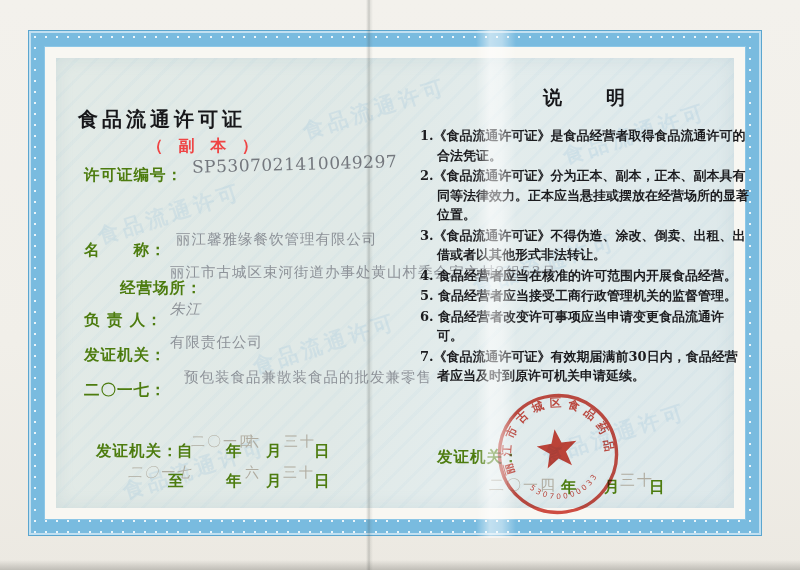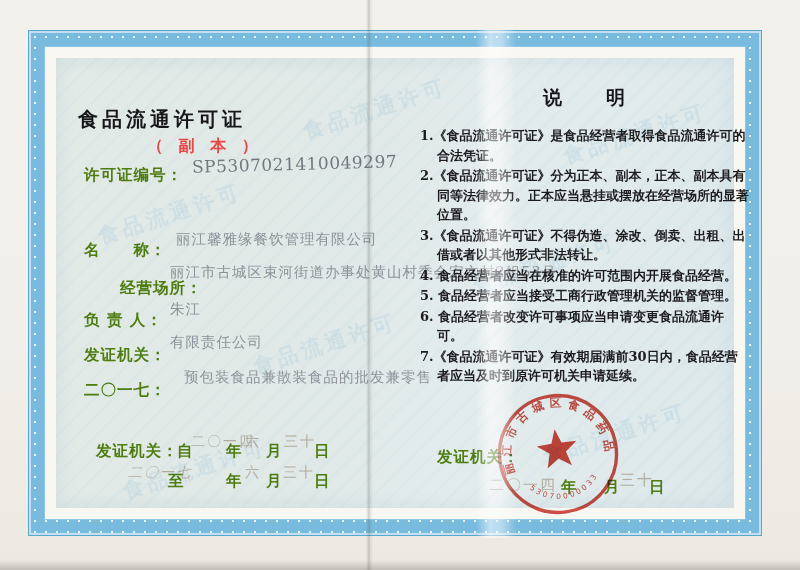--- a/index.html
+++ b/index.html
@@ -79,21 +79,21 @@
 <div class="abs lbl" style="left:84px;top:165px;">许可证编号：</div>
 <div class="abs license-no">SP5307021410049297</div>
 
 <div class="abs lbl" style="left:84px;top:240px;">名　　称：</div>
 <div class="abs val" style="left:176px;top:230px;">丽江馨雅缘餐饮管理有限公司</div>
 
 <div class="abs lbl" style="left:84px;top:278px;margin-left:36px;">经营场所：</div>
 <div class="abs val" style="left:170px;top:263px;">丽江市古城区束河街道办事处黄山村委会宏文村2组53号</div>
 
 <div class="abs lbl" style="left:84px;top:310px;">负 责 人：</div>
-<div class="abs val" style="left:170px;top:300px;">朱江</div>
+<div class="abs val" style="left:170px;top:300px;font-style:italic;">朱江</div>
 
 <div class="abs lbl" style="left:84px;top:345px;">发证机关：</div>
 <div class="abs val" style="left:170px;top:333px;">有限责任公司</div>
 
 <div class="abs lbl" style="left:84px;top:380px;">二〇一七：</div>
 <div class="abs val" style="left:170px;top:368px;margin-left:14px;">预包装食品兼散装食品的批发兼零售</div>
 
 <div class="abs lbl" style="left:96px;top:441px;">发证机关：</div>
 <div class="abs lbl" style="left:177px;top:441px;">自</div>
 <div class="abs faint" style="left:191px;top:433px;">二〇一四</div>

